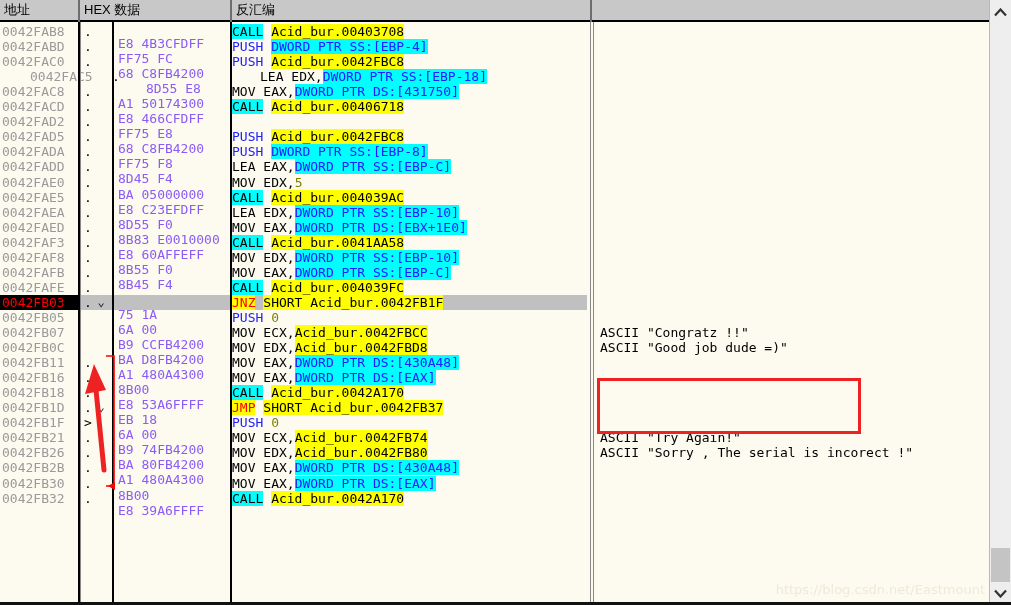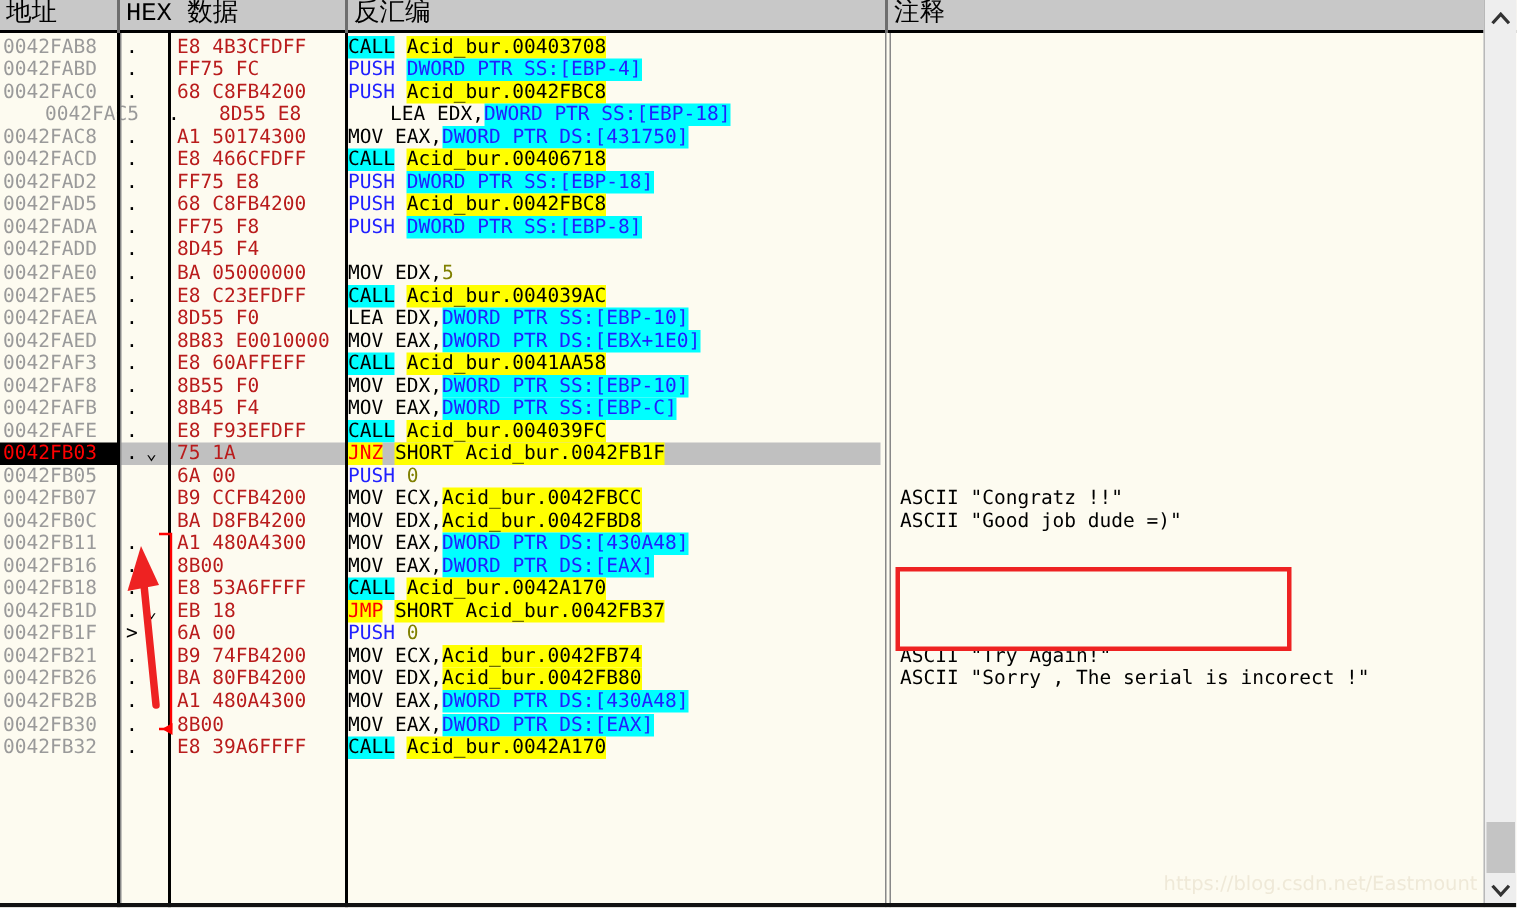--- a/index.html
+++ b/index.html
@@ -11,22 +11,22 @@
   }
 
   
   .hdr{
     position:absolute;left:0;top:0;width:1011px;height:22px;
     background:#c8c8c8;border-bottom:2px solid #000;box-sizing:border-box;
     z-index:40;
   }
   .hdr-cell{
     position:absolute;top:0;height:20px;line-height:20px;
-    font-family:Liberation Mono, monospace;
-    font-size:17px;color:#000;padding-left:4px;box-sizing:border-box;
+    font-family:Liberation Sans, sans-serif;
+    font-size:13px;color:#000;padding-left:4px;box-sizing:border-box;
     white-space:nowrap;overflow:hidden;
   }
   .hdr-sep{position:absolute;top:0;width:2px;height:22px;background:#6e6e6e;}
 
   .vline{position:absolute;top:22px;width:2px;height:583px;background:#000;z-index:5;}
   .vline-gray{position:absolute;top:22px;width:1px;height:583px;background:#888;z-index:5;}
 
   
   .row{
     position:absolute;left:0;width:1011px;height:15px;line-height:15px;
@@ -39,22 +39,22 @@
   .row.sel .addr{color:#ff0000;background:#000;padding-left:2px;width:76px;left:0;}
   .mark{
     position:absolute;left:84px;top:0;width:8px;height:15px;
     color:#000;font-size:13px;text-align:center;
   }
   .jmp{
     position:absolute;left:94px;top:0;width:14px;height:15px;
     color:#000;font-size:12px;text-align:center;
   }
   .hex{
-    position:absolute;left:118px;top:0;width:112px;height:15px;
-    color:#b91c1c;font-size:13px;overflow:hidden;
+    position:absolute;left:118px;top:12px;width:112px;height:15px;
+    color:#8b5cf6;font-size:13px;overflow:hidden;
   }
   .dis{
     position:absolute;left:232px;top:0;height:15px;
     color:#000;font-size:13px;white-space:nowrap;
   }
   .cmt{
     position:absolute;left:600px;top:0;height:15px;
     color:#000;font-size:13px;white-space:nowrap;
   }
   
@@ -102,21 +102,20 @@
 <body>
 
 <div id="app">
 
   <div class="hdr" id="hdr">
       <div class="hdr-cell" style="left: 0px; width: 78px;">地址</div>
       <div class="hdr-cell" style="left: 80px; width: 122px;">HEX 数据</div>
       <div class="hdr-sep" style="left: 78px;"></div>
       <div class="hdr-cell" style="left: 232px; width: 358px;">反汇编</div>
       <div class="hdr-sep" style="left: 230px;"></div>
-      <div class="hdr-cell" style="left: 592px; width: 397px;">注释</div>
       <div class="hdr-sep" style="left: 590px;"></div>
     </div>
 
   <div class="vline" style="left:78px;"></div>
   <div class="vline-gray" style="left:80px;"></div>
   <div class="vline" style="left:112px;"></div>
   <div class="vline" style="left:230px;"></div>
   <div class="vline-gray" style="left:590px;"></div>
   <div class="vline-gray" style="left:593px;"></div>
 
@@ -161,41 +160,41 @@
         <div class="mark">.</div>
         <div class="jmp"></div>
         <div class="hex">E8 466CFDFF</div>
         <div class="dis"><span class="t-op-hl">CALL</span><span class="t-plain"> </span><span class="t-sym-hl">Acid_bur.00406718</span></div>
       </div>
       <div class="row" style="top: 114.3px;">
         <div class="addr">0042FAD2</div>
         <div class="mark">.</div>
         <div class="jmp"></div>
         <div class="hex">FF75 E8</div>
-        <div class="dis"><span class="t-push">PUSH</span><span class="t-plain"> </span><span class="t-mem">DWORD PTR SS:[EBP-18]</span></div>
       </div>
       <div class="row" style="top: 129.35px;">
         <div class="addr">0042FAD5</div>
         <div class="mark">.</div>
         <div class="jmp"></div>
         <div class="hex">68 C8FB4200</div>
         <div class="dis"><span class="t-push">PUSH</span><span class="t-plain"> </span><span class="t-sym-hl">Acid_bur.0042FBC8</span></div>
       </div>
       <div class="row" style="top: 144.4px;">
         <div class="addr">0042FADA</div>
         <div class="mark">.</div>
         <div class="jmp"></div>
         <div class="hex">FF75 F8</div>
         <div class="dis"><span class="t-push">PUSH</span><span class="t-plain"> </span><span class="t-mem">DWORD PTR SS:[EBP-8]</span></div>
       </div>
       <div class="row" style="top: 159.45px;">
         <div class="addr">0042FADD</div>
         <div class="mark">.</div>
         <div class="jmp"></div>
         <div class="hex">8D45 F4</div>
+        <div class="dis"><span class="t-plain">LEA EAX,</span><span class="t-mem">DWORD PTR SS:[EBP-C]</span></div>
       </div>
       <div class="row" style="top: 174.5px;">
         <div class="addr">0042FAE0</div>
         <div class="mark">.</div>
         <div class="jmp"></div>
         <div class="hex">BA 05000000</div>
         <div class="dis"><span class="t-plain">MOV EDX,</span><span class="t-num">5</span></div>
       </div>
       <div class="row" style="top: 189.55px;">
         <div class="addr">0042FAE5</div>

